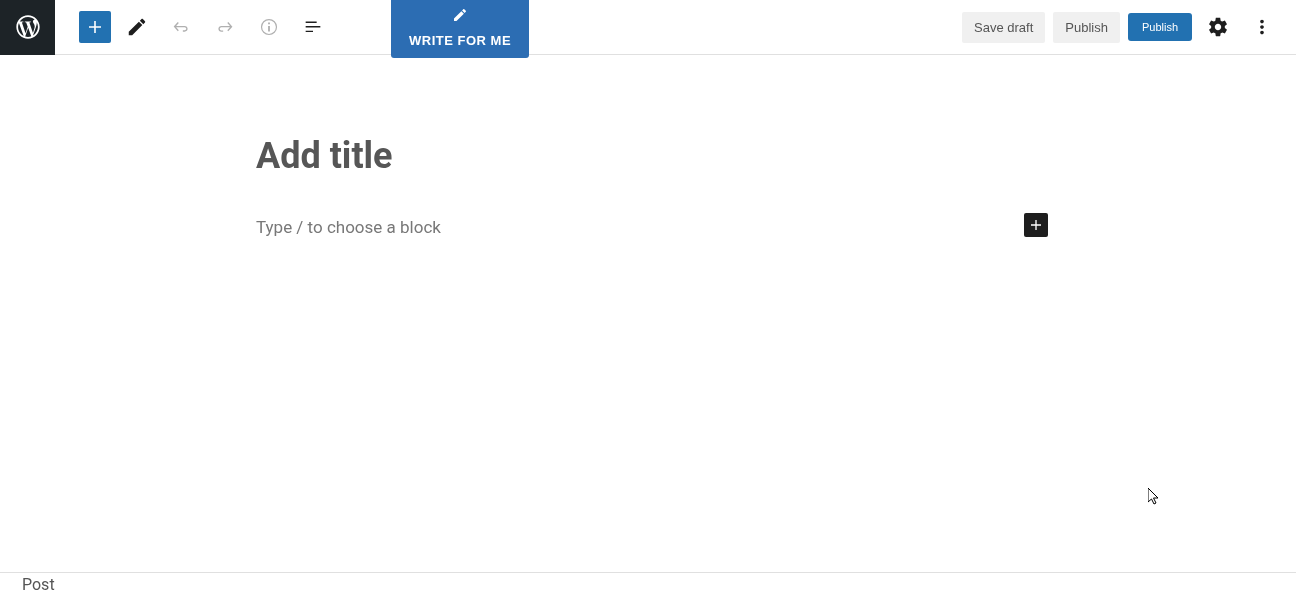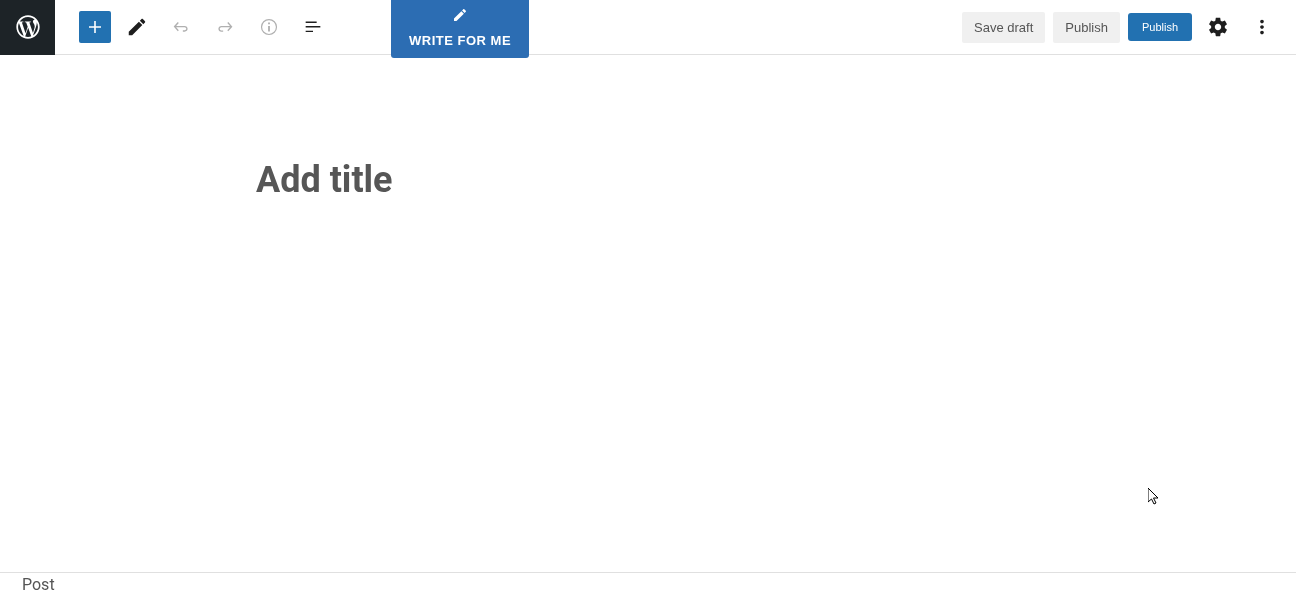--- a/index.html
+++ b/index.html
@@ -151,21 +151,20 @@
       width: 100%;
       border: none;
       outline: none;
       font-size: 36px;
       font-weight: 700;
       color: #565656;
       font-family: inherit;
       background: transparent;
       padding: 0;
       margin-left: 8px;
-      margin-top: 24px;
     }
     .title-input::placeholder {
       color: #565656;
     }
     .block-row {
       display: flex;
       align-items: center;
       margin-top: 40px;
       position: relative;
     }
@@ -291,20 +290,28 @@
       <svg viewBox="0 0 24 24">
         <path d="M12 8c1.1 0 2-.9 2-2s-.9-2-2-2-2 .9-2 2 .9 2 2 2zm0 2c-1.1 0-2 .9-2 2s.9 2 2 2 2-.9 2-2-.9-2-2-2zm0 6c-1.1 0-2 .9-2 2s.9 2 2 2 2-.9 2-2-.9-2-2-2z"></path>
       </svg>
     </button>
   </div>
 </div>
 
 <div class="editor-content">
   <div class="editor-inner">
     <input type="text" class="title-input" placeholder="Add title" style="">
+    <div class="block-row">
+      <input type="text" class="block-placeholder" placeholder="Type / to choose a block" style="">
+      <button class="inline-add-btn">
+        <svg viewBox="0 0 24 24">
+          <path d="M18 11.2h-5.2V6h-1.6v5.2H6v1.6h5.2V18h1.6v-5.2H18z"></path>
+        </svg>
+      </button>
+    </div>
   </div>
 </div>
 
 <div class="footer-bar">
   <span>Post</span>
 </div>
 
 <svg class="cursor" width="16" height="20" viewBox="0 0 16 20">
   <path d="M0,0 L0,14 L3.5,11 L6,16 L8,15 L5.5,10 L10,10 Z" fill="#fff" stroke="#000" stroke-width="1"></path>
 </svg>

